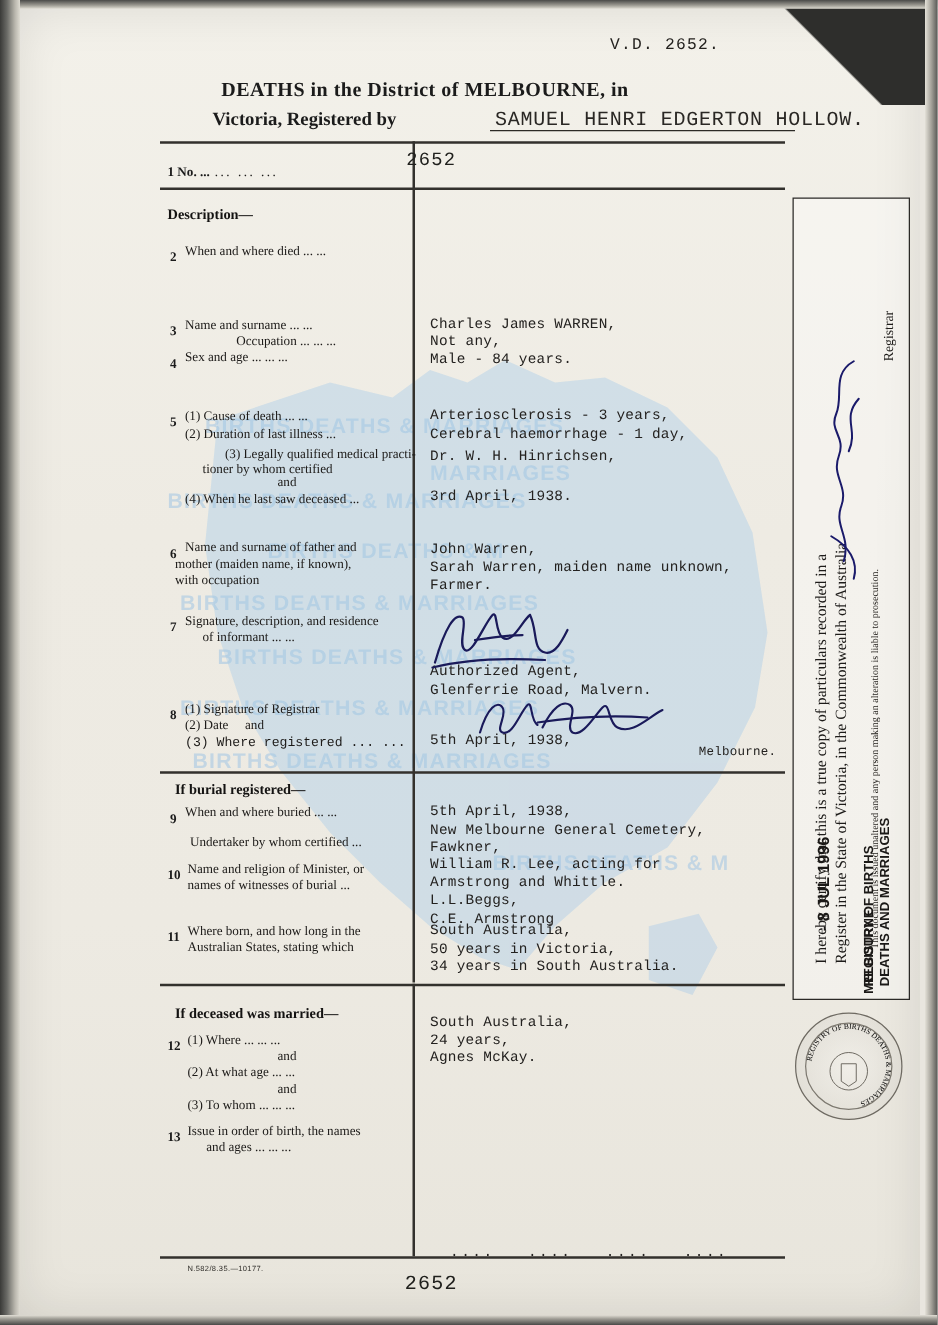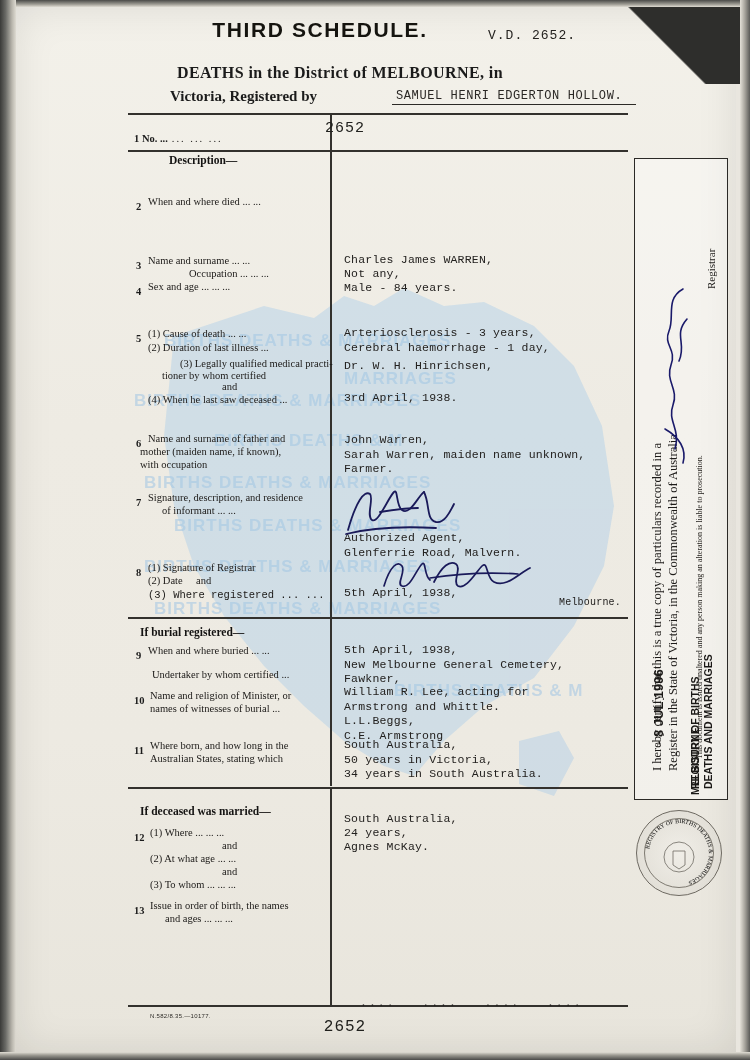--- a/index.html
+++ b/index.html
@@ -104,21 +104,21 @@
   }
   #hdr-line2 {
     position: absolute; left: 170px; top: 88px;
     font-family: "Liberation Serif", serif;
     font-weight: bold;
     font-size: 15px;
   }
   #registrar-name {
     position: absolute; left: 396px; top: 89px;
     font-family: "Liberation Mono", monospace;
-    font-size: 12px;
+    font-size: 16px;
     letter-spacing: 0.6px;
     color: #2a2724;
   }
   #registrar-underline {
     position: absolute; left: 392px; top: 104px; width: 244px; height: 1px;
     background: #2c2a26;
   }
 
   
   .hrule {
@@ -271,21 +271,20 @@
       <text x="330" y="378">MARRIAGES</text>
       <text x="200" y="440">BIRTHS DEATHS &amp; M</text>
       <text x="130" y="482">BIRTHS DEATHS &amp; MARRIAGES</text>
       <text x="160" y="525">BIRTHS DEATHS &amp; MARRIAGES</text>
       <text x="130" y="566">BIRTHS DEATHS &amp; MARRIAGES</text>
       <text x="140" y="608">BIRTHS DEATHS &amp; MARRIAGES</text>
       <text x="380" y="690">BIRTHS DEATHS &amp; M</text>
     </g>
   </svg>
 
-  <div id="hdr-title">THIRD SCHEDULE.</div>
   <div id="vd-no">V.D. 2652.</div>
   <div id="hdr-line1">DEATHS in the District of MELBOURNE, in</div>
   <div id="hdr-line2">Victoria, Registered by</div>
   <div id="registrar-name" class="tw">SAMUEL HENRI EDGERTON HOLLOW.</div>
   <div id="registrar-underline"></div>
 
   <div class="corner-fold"></div>
 
   <div class="hrule" style="left:128px; top:113px; width:500px;"></div>
   <div class="hrule" style="left:128px; top:150px; width:500px;"></div>
@@ -294,21 +293,21 @@
   <div class="hrule" style="left:128px; top:1005px; width:500px;"></div>
   <div class="vrule" style="left:330px; top:113px; height:673px;"></div>
   <div class="vrule" style="left:330px; top:787px; height:218px;"></div>
 
   <div class="lab-row" style="left:134px; top:128px;">
     <span class="num">1 No. ...</span>
     <span class="lbl dots">...        ...        ...</span>
   </div>
   <div id="top-number" class="tw">2652</div>
 
-  <div class="lab-row lbl-b" style="left:134px; top:154px;margin-left:35px;">Description—</div>
+  <div class="lab-row lbl-b" style="left:134px; top:166px;">Description—</div>
 
   <div class="lab-row" style="left:136px; top:196px;">
     <span class="num">2</span>
   </div>
   <div class="lab-row lbl" style="left:148px; top:196px;">When and where died ...        ...</div>
 
   <div class="lab-row" style="left:136px; top:255px;">
     <span class="num">3</span>
   </div>
   <div class="lab-row lbl" style="left:148px; top:255px;">Name and surname    ...        ...</div>

